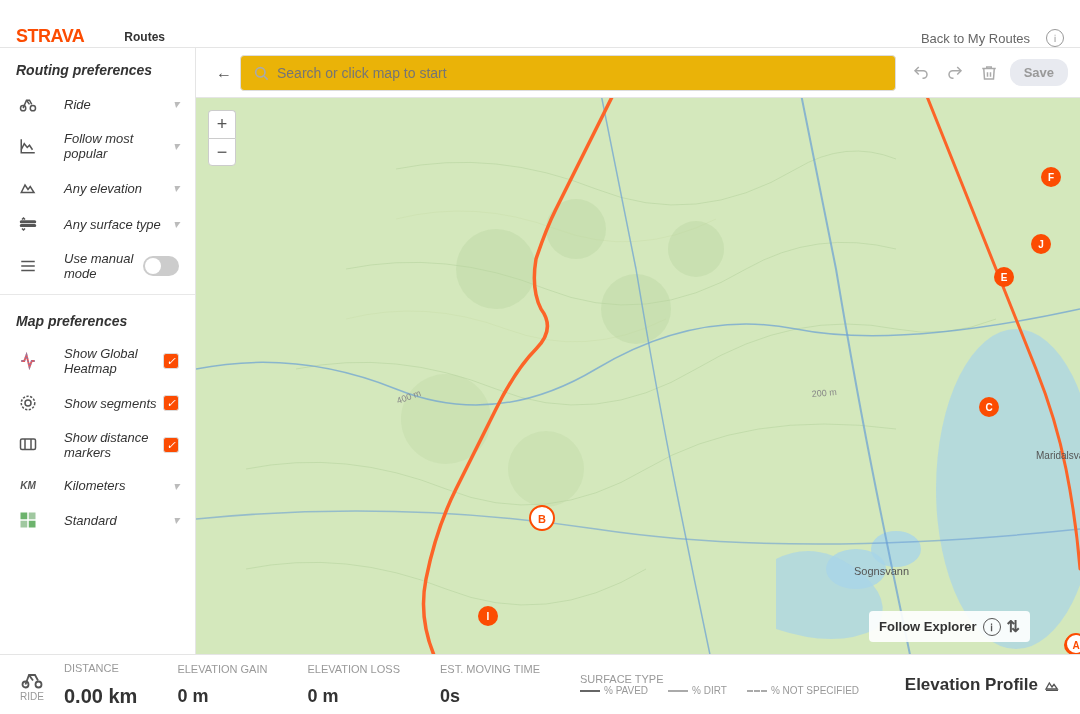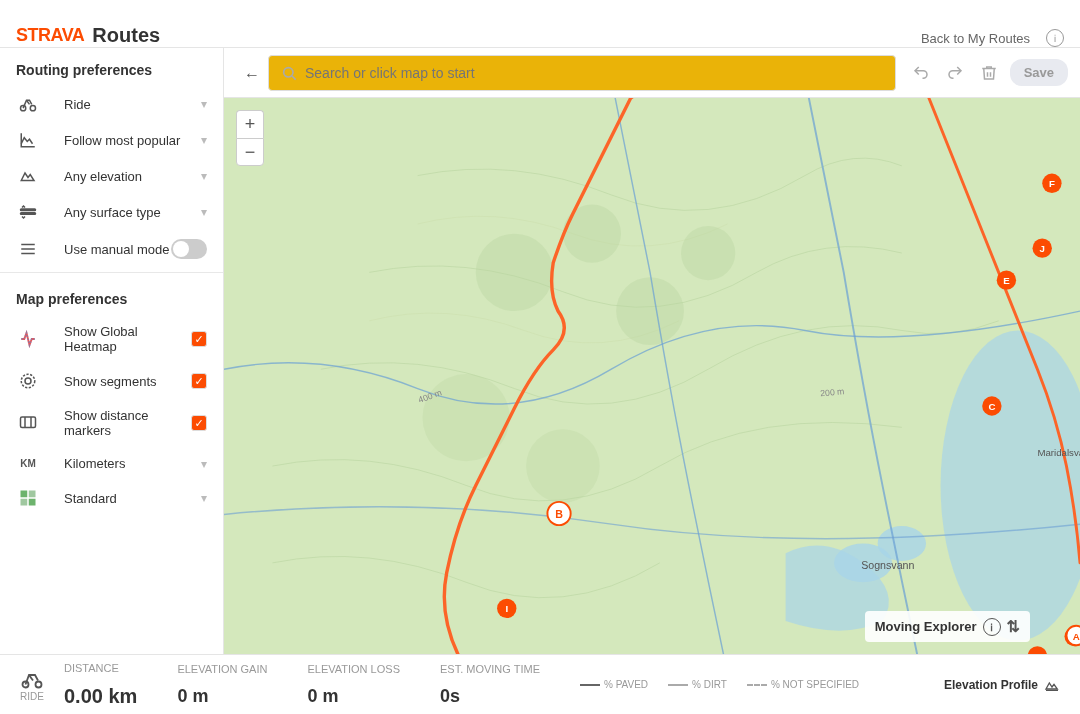--- a/index.html
+++ b/index.html
@@ -5,41 +5,41 @@
     * { box-sizing: border-box; margin: 0; padding: 0; }
     body { font-family: -apple-system, BlinkMacSystemFont, 'Segoe UI', Helvetica, Arial, sans-serif; background: #fff; width: 1080px; height: 714px; overflow: hidden; display: flex; flex-direction: column; }
 
     
     .top-bar {
       display: flex; align-items: flex-end; justify-content: space-between;
       padding: 0 16px; height: 48px; border-bottom: 1px solid #e5e5e5; flex-shrink: 0;
     }
     .top-bar-left { display: flex; align-items: center; gap: 8px; }
     .strava-logo { color: #fc4c02; font-weight: 900; font-size: 18px; letter-spacing: -0.5px; }
-    .routes-title { font-size: 20px; font-weight: 600; color: #333; }
+    .routes-title { font-size: 12px; font-weight: 600; color: #333; margin-left: 32px; }
     .top-bar-right { display: flex; align-items: center; gap: 16px; }
     .back-link { font-size: 13px; color: #666; text-decoration: none; cursor: pointer; }
     .info-circle { width: 18px; height: 18px; border-radius: 50%; border: 1.5px solid #999; display: flex; align-items: center; justify-content: center; font-size: 10px; color: #999; cursor: pointer; }
     .search-container {
       flex: 1; display: flex; align-items: center; border: 1px solid #ddd; border-radius: 4px;
       padding: 0 12px; height: 36px; background: #eab308;
     }
     .search-icon-svg { color: #999; margin-right: 8px; flex-shrink: 0; }
     .search-input { border: none; outline: none; font-size: 14px; color: #333; flex: 1; background: transparent; }
     .toolbar-buttons { display: flex; align-items: center; gap: 8px; margin-left: 12px; }
     .toolbar-btn { background: none; border: none; cursor: pointer; padding: 4px; color: #666; font-size: 16px; display: flex; align-items: center; justify-content: center; }
     .save-btn { background: #e8eaf0; border: none; border-radius: 12px; padding: 6px 14px; font-size: 13px; font-weight: 600; color: #999; cursor: pointer; }
 
     
     .main-content { display: flex; flex: 1; overflow: hidden; }
 
     
     .sidebar {
-      width: 224px; flex-shrink: 0; overflow-y: auto; background: #fff;
-      border-right: 1px solid #e5e5e5; padding: 0;
+      width: 196px; flex-shrink: 0; overflow-y: auto; background: #fff;
+      border-right: 1px solid #e5e5e5; padding: 0; font-style: italic;
     }
     .sidebar-section-title {
       font-size: 14px; font-weight: 700; color: #333; padding: 14px 16px 8px 16px;
     }
     .sidebar-item {
       display: flex; align-items: center; padding: 9px 16px; cursor: pointer;
       border-bottom: none;
     }
     .sidebar-item-icon { width: 24px; display: flex; align-items: center; justify-content: center; flex-shrink: 0; margin-right: 24px; color: #555; }
     .sidebar-item-label { flex: 1; font-size: 13px; color: #333; }
@@ -106,21 +106,21 @@
     .ride-icon-box { display: flex; flex-direction: column; align-items: center; margin-right: 20px; }
     .bottom-right { margin-left: auto; display: flex; align-items: center; gap: 8px; }
     .surface-legend { display: flex; align-items: center; gap: 20px; }
     .legend-item { display: flex; align-items: center; gap: 4px; font-size: 10px; color: #999; }
     .legend-dot { width: 20px; height: 2px; }
     .legend-dot.paved { background: #666; }
     .legend-dot.dirt { background: #aaa; }
     .legend-dot.not-specified { background: transparent; border-top: 2px dashed #aaa; }
     .elevation-profile-btn {
       display: flex; align-items: center; gap: 6px; background: none; border: none;
-      font-size: 12px; font-weight: 600; color: #333; cursor: pointer; padding: 4px 0;
+      font-size: 17px; font-weight: 600; color: #333; cursor: pointer; padding: 4px 0;
     }
 
     
     .back-arrow { cursor: pointer; color: #555; font-size: 16px; display: flex; align-items: center; padding: 4px; }
   </style>
 </head>
 <body>
 
 <div class="top-bar">
   <div class="top-bar-left">
@@ -367,21 +367,21 @@
         <text x="616" y="328" font-size="9" fill="#888" transform="rotate(-5,616,328)">200 m</text>
       </svg>
 
 
       <div class="zoom-controls">
         <button class="zoom-btn">+</button>
         <button class="zoom-btn">−</button>
       </div>
 
       <div class="segment-explorer">
-        <span>Moving Explorer</span>
+        <span>Follow Explorer</span>
         <div class="info-circle" style="border-color:#555; color:#555;">ℹ</div>
         <span class="adjust-icon">⇅</span>
       </div>
     </div>
   </div>
 </div>
 
 <div class="bottom-bar">
   <div class="ride-icon-box">
     <svg width="24" height="24" viewBox="0 0 24 24" fill="none" stroke="#555" stroke-width="1.8">
@@ -407,20 +407,21 @@
     <span class="bottom-stat-label">Elevation Loss</span>
     <span class="bottom-stat-value" style="font-size:18px;">0 m</span>
   </div>
 
   <div class="bottom-stat">
     <span class="bottom-stat-label">Est. Moving Time</span>
     <span class="bottom-stat-value" style="font-size:18px;">0s</span>
   </div>
 
   <div class="bottom-stat">
+    <span class="bottom-stat-label">Surface Type</span>
     <div class="surface-legend">
       <div class="legend-item">
         <div class="legend-dot paved"></div>
         <span>% PAVED</span>
       </div>
       <div class="legend-item">
         <div class="legend-dot dirt"></div>
         <span>% DIRT</span>
       </div>
       <div class="legend-item">

